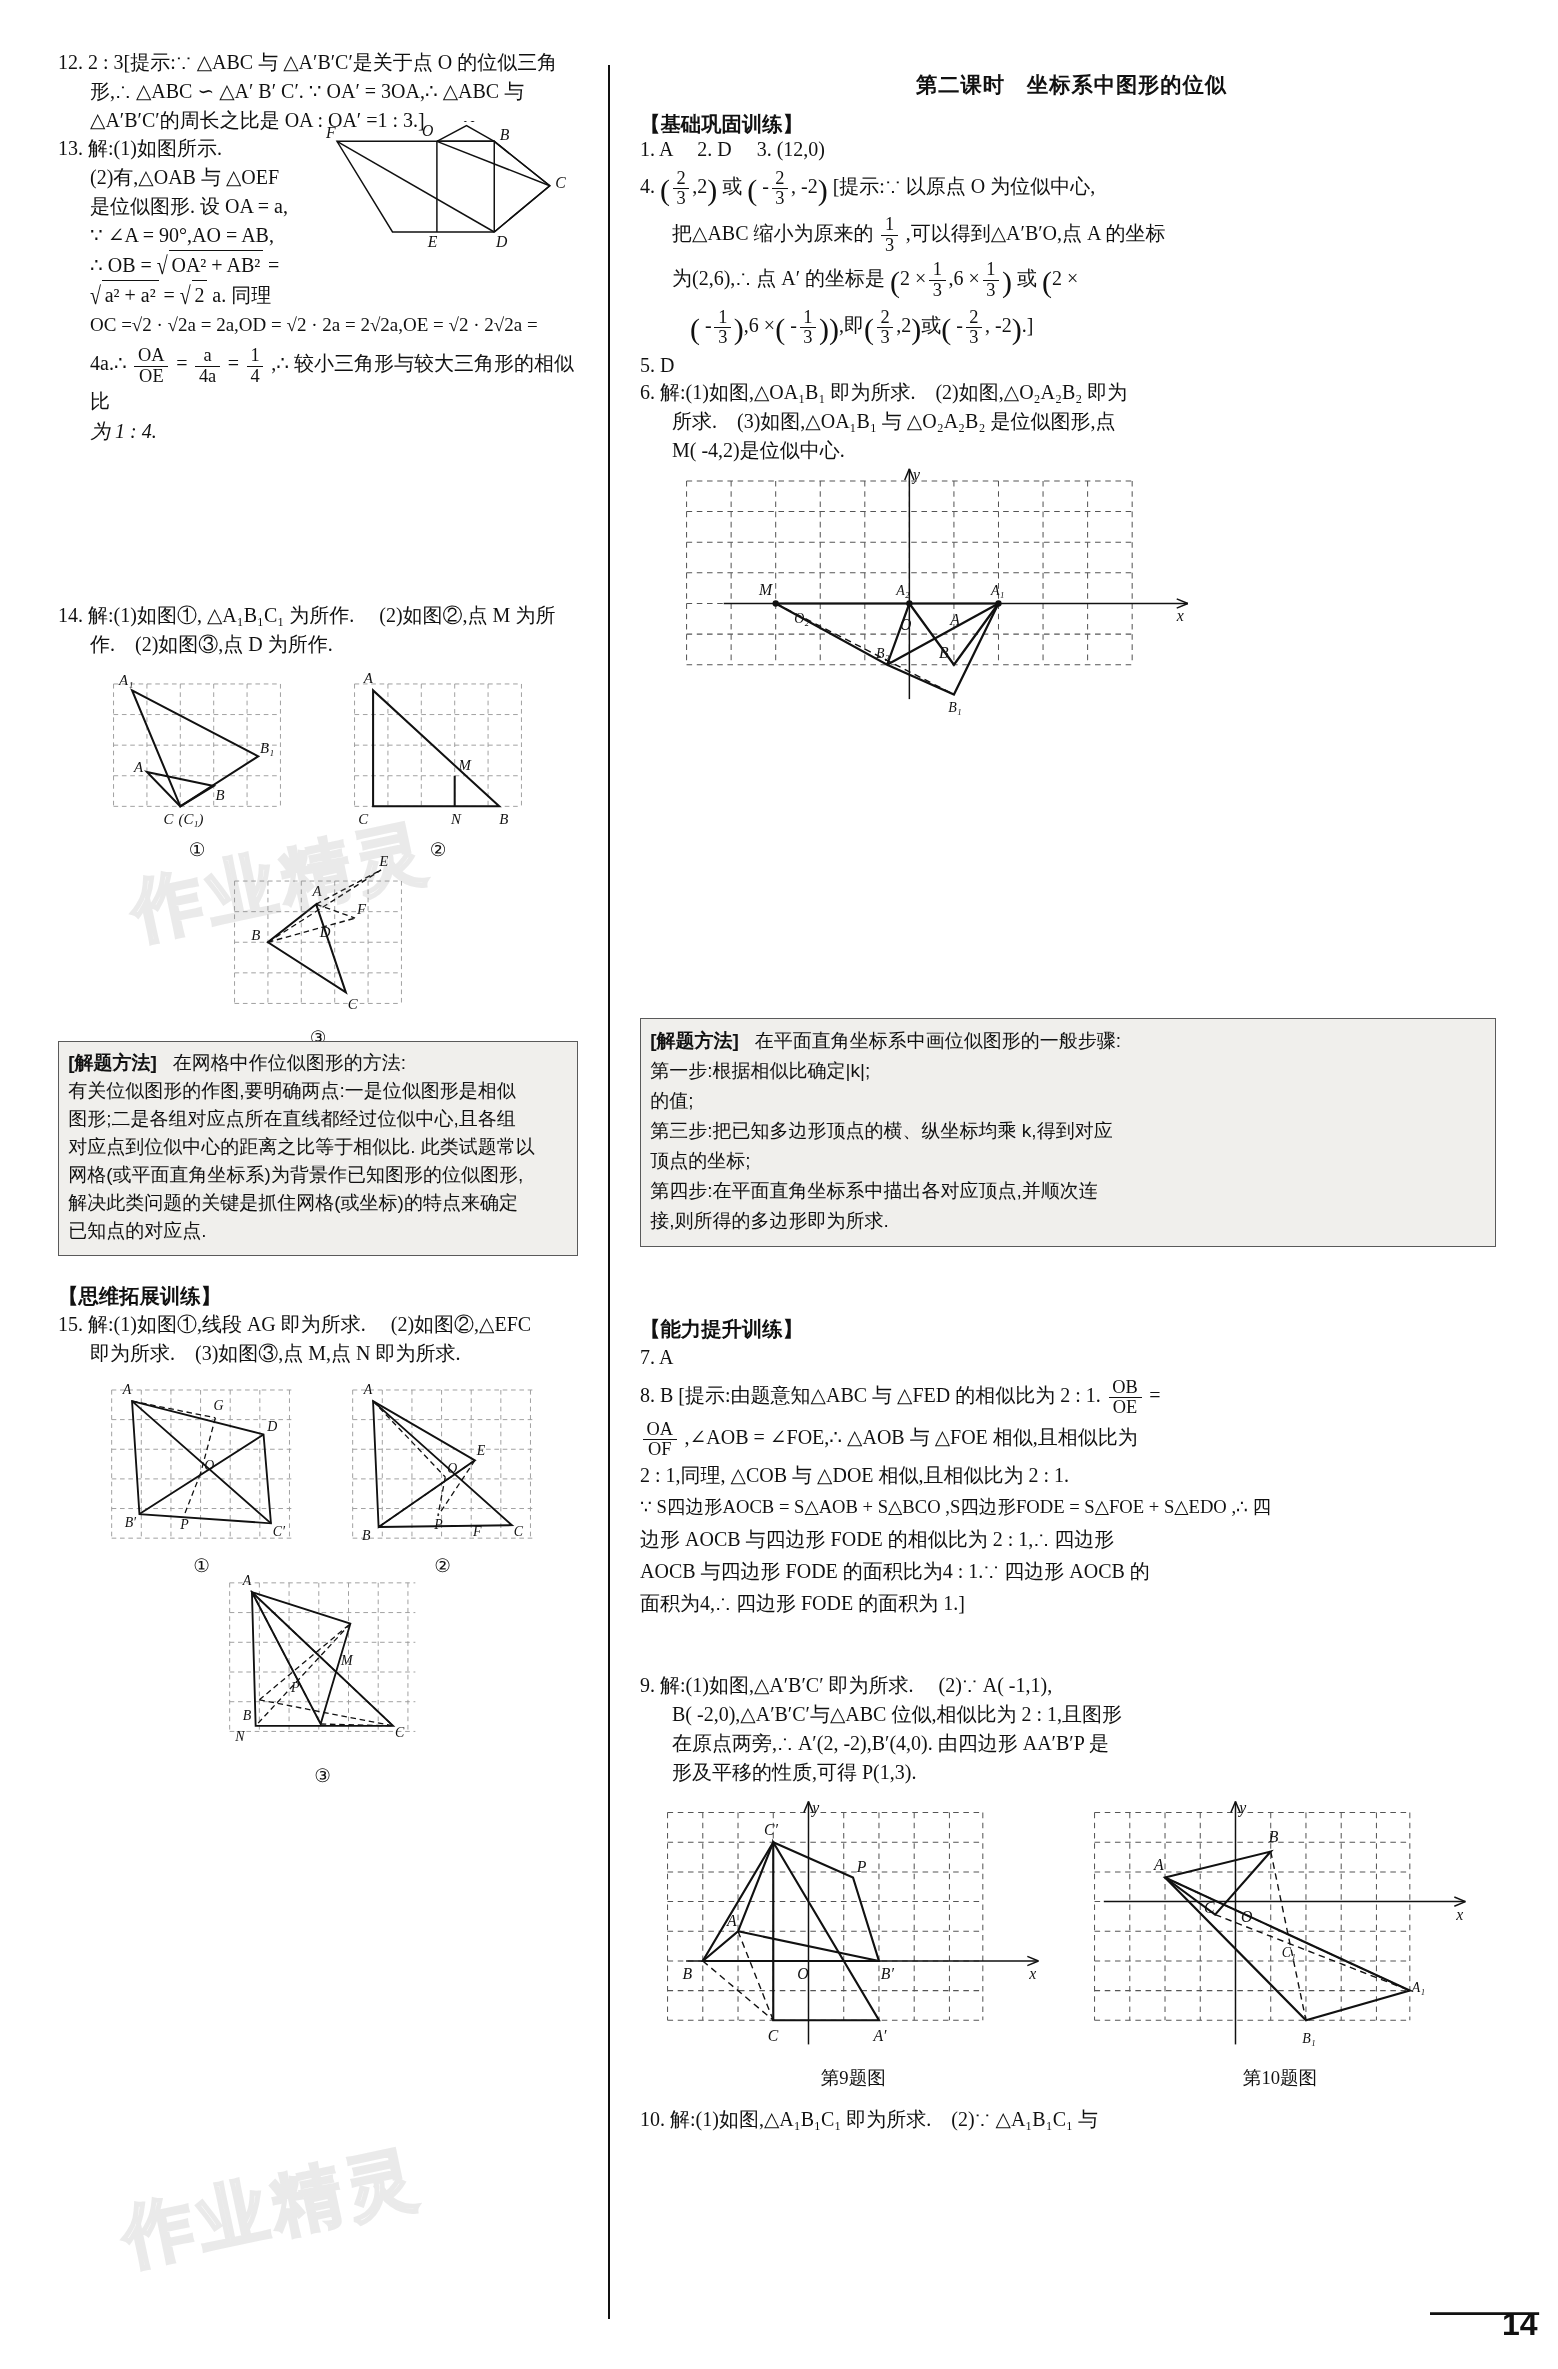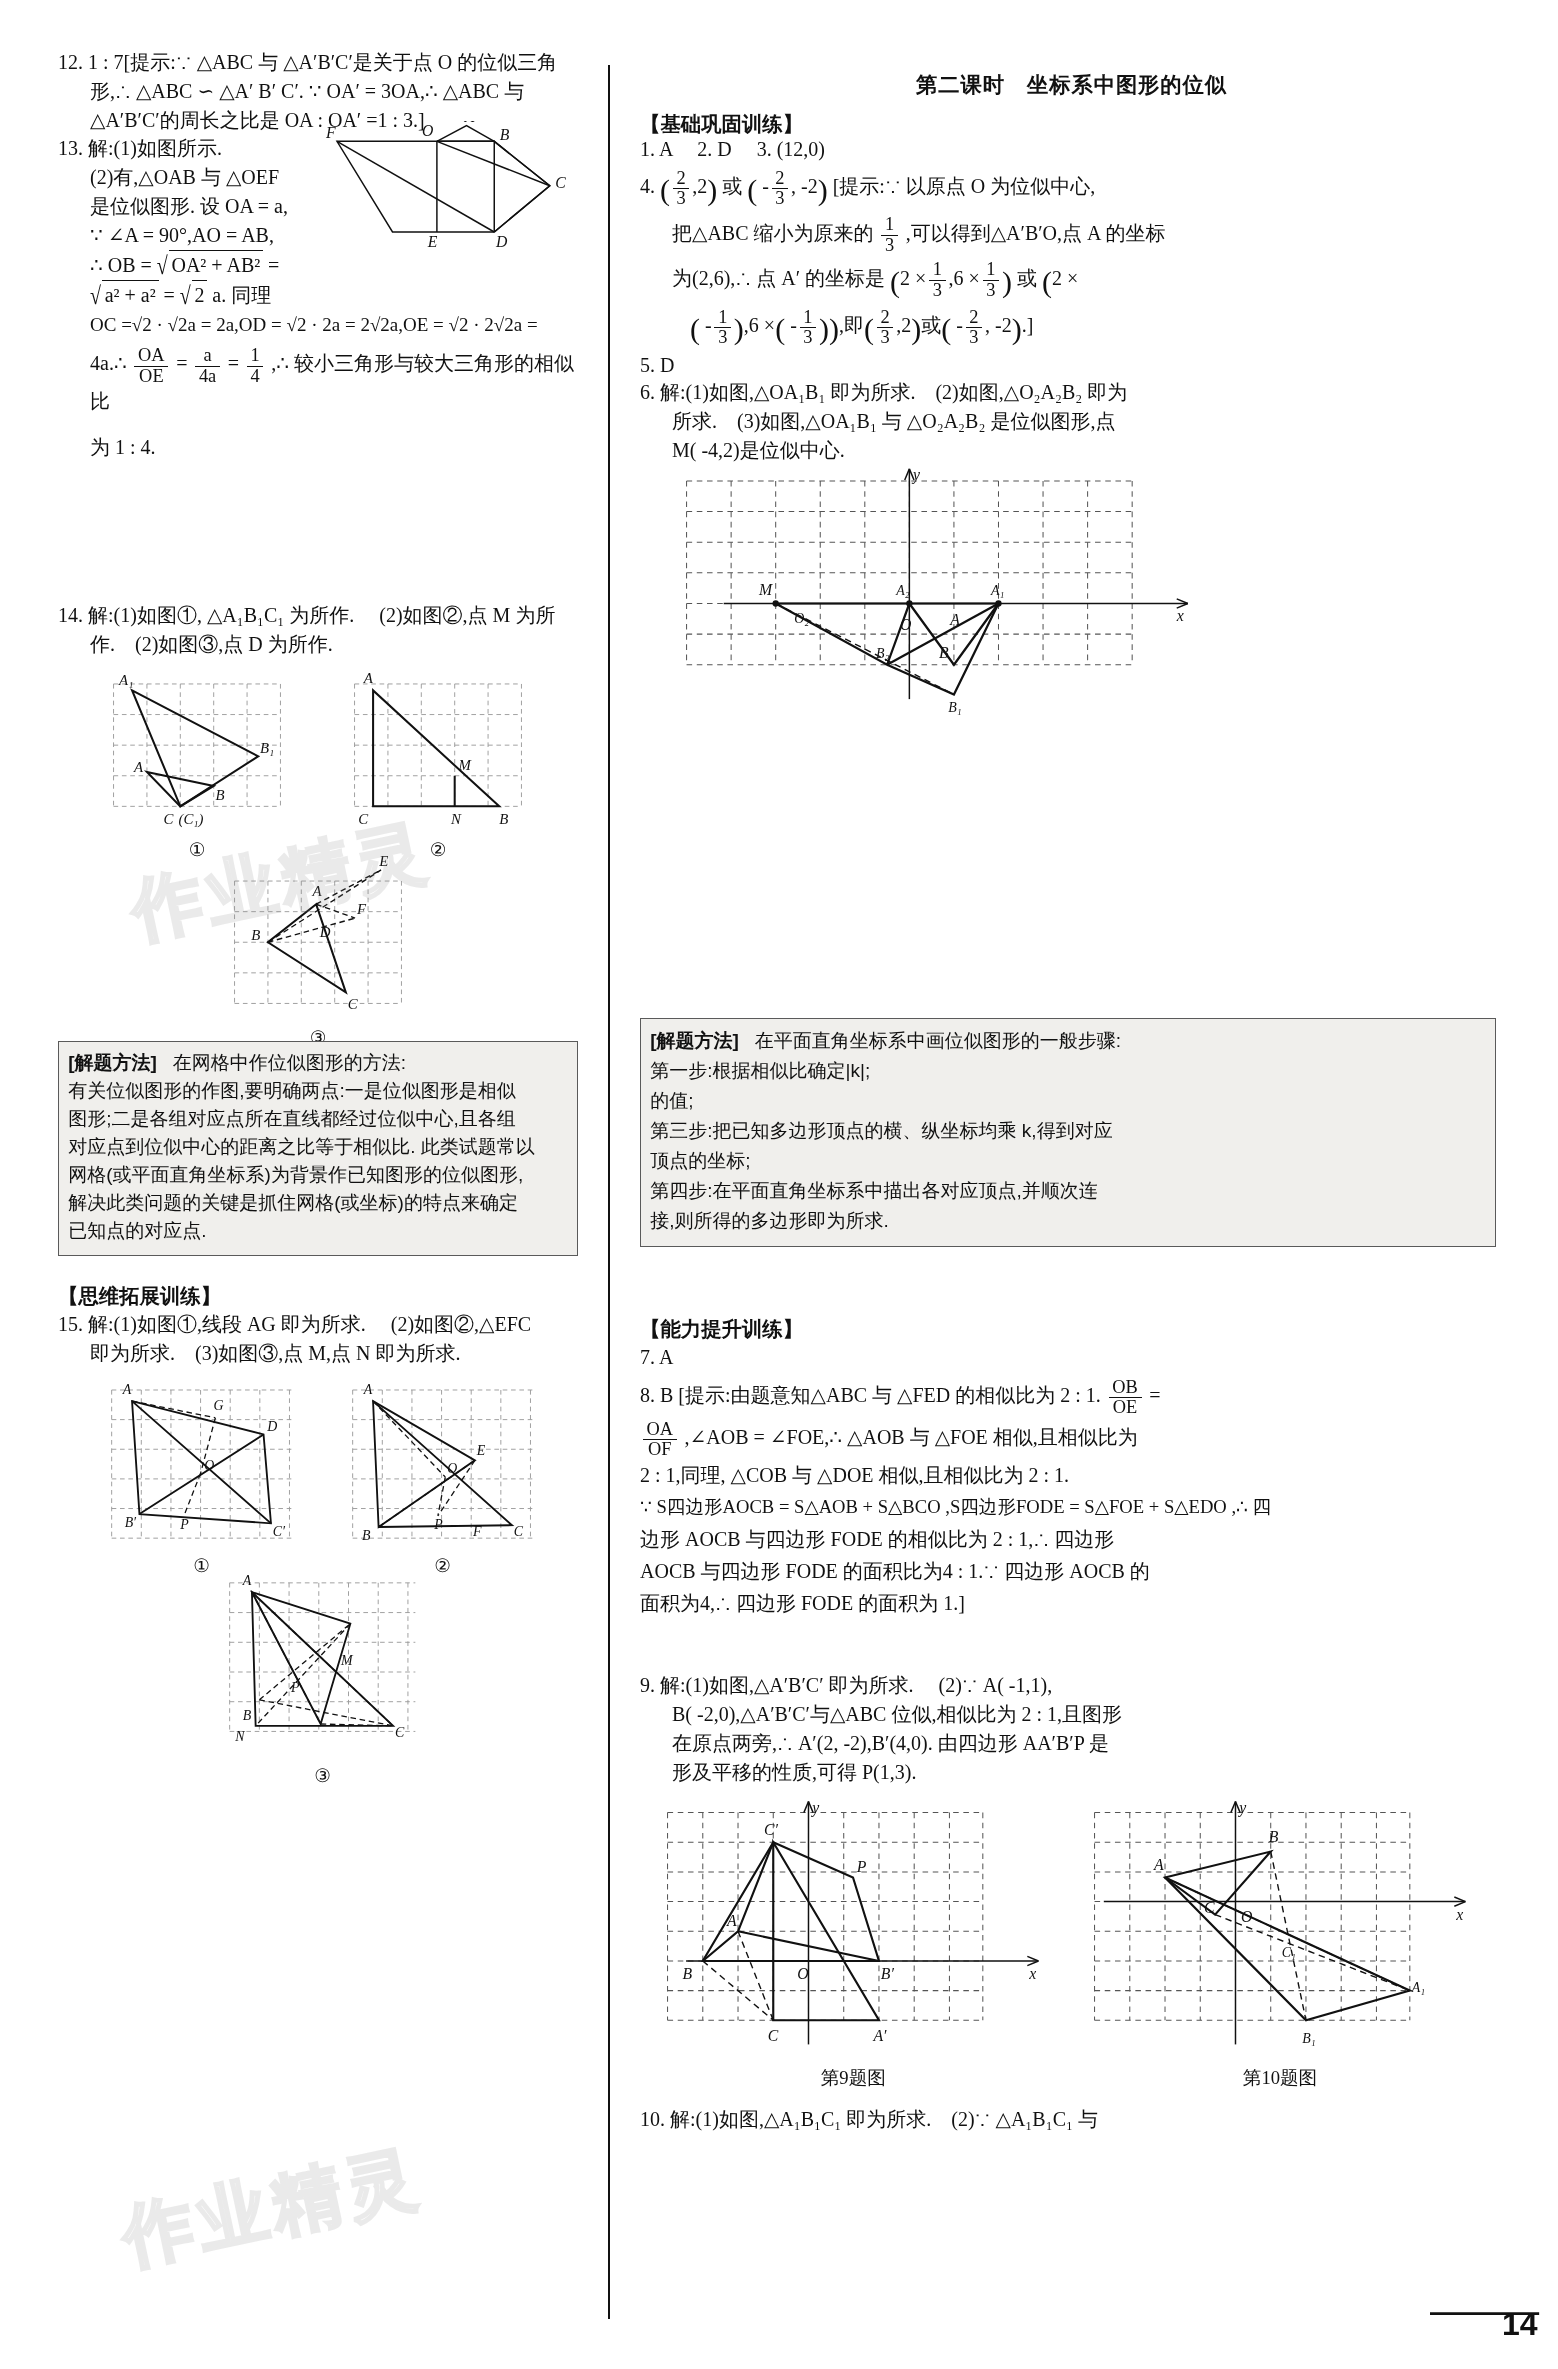--- a/index.html
+++ b/index.html
@@ -52,21 +52,21 @@
 <body>
 
 <div class="page">
 
   <div class="divider"></div>
 
   <div class="col col-left">
 
     <div style="position:absolute;top:48px;left:0;width:519px;">
       <div class="line"><span>12.</span>
-        <span>1 : 7[提示:∵ △ABC 与 △A′B′C′是关于点 O 的位似三角</span></div>
+        <span>2 : 3[提示:∵ △ABC 与 △A′B′C′是关于点 O 的位似三角</span></div>
       <div class="line indent">形,∴ △ABC ∽ △A′ B′ C′. ∵ OA′ = 3OA,∴ △ABC 与</div>
       <div class="line indent">△A′B′C′的周长之比是 OA : OA′ =1 : 3.]</div>
     </div>
 
     <div style="position:absolute;top:134px;left:0;width:519px;">
       <div class="line"><span>13.</span>
         <span>解:(1)如图所示.</span></div>
       <div class="line indent">(2)有,△OAB 与 △OEF</div>
       <div class="line indent">是位似图形. 设 OA = a,</div>
       <div class="line indent">∵ ∠A = 90°,AO = AB,</div>
@@ -84,21 +84,21 @@
       <div class="line indent" style="font-size:19px;">OC =√2 · √2a = 2a,OD = √2 · 2a = 2√2a,OE = √2 · 2√2a =</div>
       <div class="ln indent" style="margin-top:7.4px;">
         <span>4a.∴</span>
         <span class="frac"><span class="num">OA</span><span class="den">OE</span></span>
         <span>=</span>
         <span class="frac"><span class="num">a</span><span class="den">4a</span></span>
         <span>=</span>
         <span class="frac"><span class="num">1</span><span class="den">4</span></span>
         <span>,∴ 较小三角形与较大三角形的相似比</span>
       </div>
-      <div class="line indent" style="margin-top:17px;">为 1 : 4.</div>
+      <div class="line indent" style="margin-top:1px;font-style:italic;">为 1 : 4.</div>
     </div>
 
     <div style="position:absolute;top:121px;left:260px;">
       <svg width="260" height="148" viewBox="0 0 280 160">
         <g stroke="#111" stroke-width="1.6" fill="none">
           <path d="M20 22 L190 22 L250 70 L190 120 L80 120 Z"></path>
           <path d="M20 22 L190 120"></path>
           <path d="M190 22 L160 5 L128 22"></path>
           <path d="M128 22 L190 22 L190 120"></path>
           <path d="M128 22 L250 70"></path>

